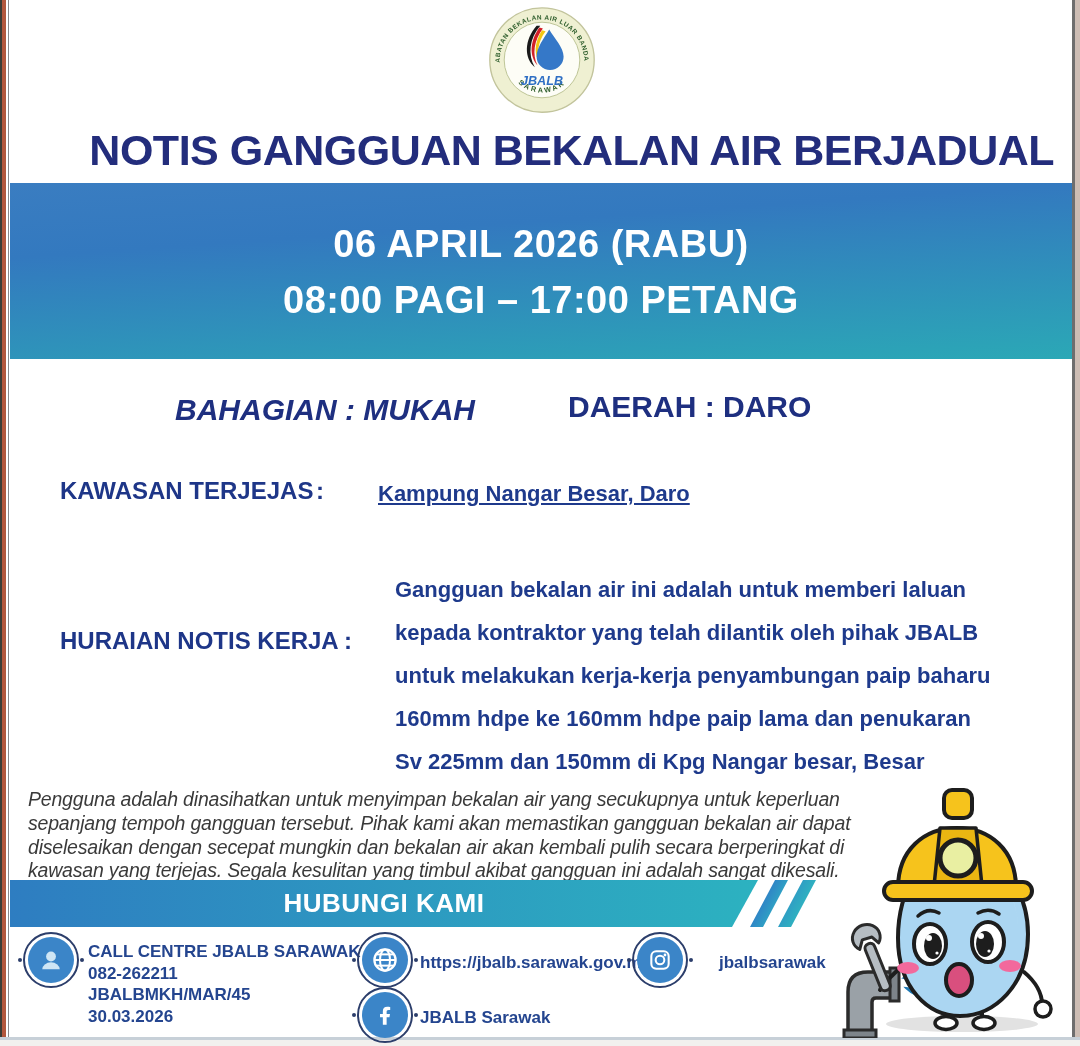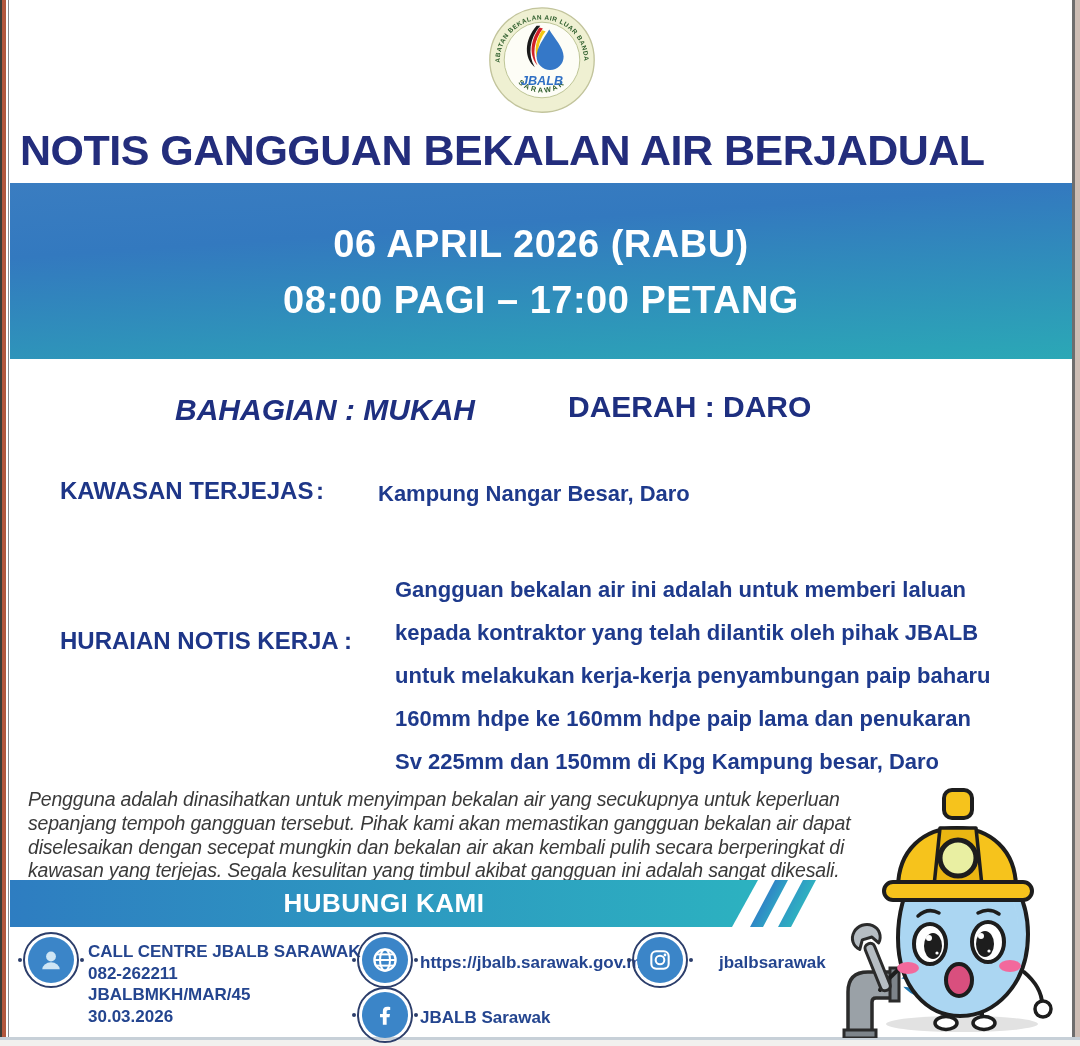--- a/index.html
+++ b/index.html
@@ -15,34 +15,34 @@
   .edge-right {
     position:absolute; right:0; top:0; bottom:0; width:8px;
     background:linear-gradient(to right,#6e6e6e 0 3px,#cdbdb4 3px 8px);
   }
   .edge-bottom {
     position:absolute; left:0; right:0; bottom:0; height:9px;
     background:linear-gradient(to bottom,#c7d0d8 0 3px,#f2f0ee 3px 9px);
   }
   .logo { position:absolute; left:488px; top:6px; width:108px; height:108px; }
   .title {
-    position:absolute; left:20px; right:26px; top:126px; text-align:left;
+    position:absolute; left:20px; right:26px; top:126px; text-align:right;
     color:#232d7c; font-size:43px; font-weight:bold; letter-spacing:-0.5px; white-space:nowrap;
   }
   .banner {
     position:absolute; left:10px; top:183px; width:1062px; height:176px;
     background:linear-gradient(176deg,#3a7dc1 0%,#3379bf 30%,#2ba8b6 100%);
     color:#ffffff; text-align:center; padding-top:33px; box-sizing:border-box;
   }
   .banner div { font-size:38px; font-weight:bold; line-height:56px; letter-spacing:0.5px; }
   .region-bahagian { position:absolute; left:175px; top:393px; color:#1e2f80; font-size:30px; font-weight:bold;font-style:italic; }
   .region-daerah  { position:absolute; left:568px; top:390px; color:#1e2f80; font-size:30px; font-weight:bold; }
   .row-label { position:absolute; color:#1e3688; font-weight:bold; font-size:24px; }
   .row-colon { position:absolute; color:#1e3688; font-weight:bold; font-size:24px; }
-  .row-value { position:absolute; color:#1e3a8c; font-weight:bold; font-size:22px; }
+  .row-value { position:absolute; color:#1e3a8c; font-weight:bold; font-size:22px;text-decoration:underline; }
   .work-lines { position:absolute; left:395px; top:575px; width:610px; }
   .work-lines .wline { color:#1e3a8c; font-weight:bold; font-size:22px; height:43px; line-height:30px; }
   .advisory {
     position:absolute; left:28px; top:788px; width:838px;
     font-style:italic; color:#3a3a3a; font-size:19.5px; line-height:1.22; letter-spacing:-0.2px;
   }
   .contact-banner {
     position:absolute; left:10px; top:880px; width:748px; height:47px;
     background:linear-gradient(to right,#2e7dc1,#2cb2c0);
     clip-path:polygon(0 0,100% 0,calc(100% - 26px) 100%,0 100%);
@@ -110,21 +110,21 @@
   <div class="row-colon" style="left:316px; top:477px;">:</div>
   <div class="row-value" style="left:378px; top:481px;">Kampung Nangar Besar, Daro</div>
 
   <div class="row-label" style="left:60px; top:627px;">HURAIAN NOTIS KERJA</div>
   <div class="row-colon" style="left:344px; top:627px;">:</div>
   <div class="work-lines">
     <div class="wline">Gangguan bekalan air ini adalah untuk memberi laluan</div>
     <div class="wline">kepada kontraktor yang telah dilantik oleh pihak JBALB</div>
     <div class="wline">untuk melakukan kerja-kerja penyambungan paip baharu</div>
     <div class="wline">160mm hdpe ke 160mm hdpe  paip lama dan penukaran</div>
-    <div class="wline">Sv 225mm dan 150mm di Kpg Kampung besar, Daro</div>
+    <div class="wline">Sv 225mm dan 150mm di Kpg Nangar besar, Besar</div>
   </div>
 
   <div class="advisory">Pengguna adalah dinasihatkan untuk menyimpan bekalan air yang secukupnya untuk keperluan sepanjang tempoh gangguan tersebut. Pihak kami akan memastikan gangguan bekalan air dapat diselesaikan dengan secepat mungkin dan bekalan air akan kembali pulih secara berperingkat di kawasan yang terjejas. Segala kesulitan yang timbul akibat gangguan ini adalah sangat dikesali.</div>
 
   <div class="contact-banner">HUBUNGI KAMI</div>
   <div class="stripe s1"></div>
   <div class="stripe s2"></div>
 
   <div class="cicon" style="left:28px; top:937px;">
     <span class="ring"></span>

